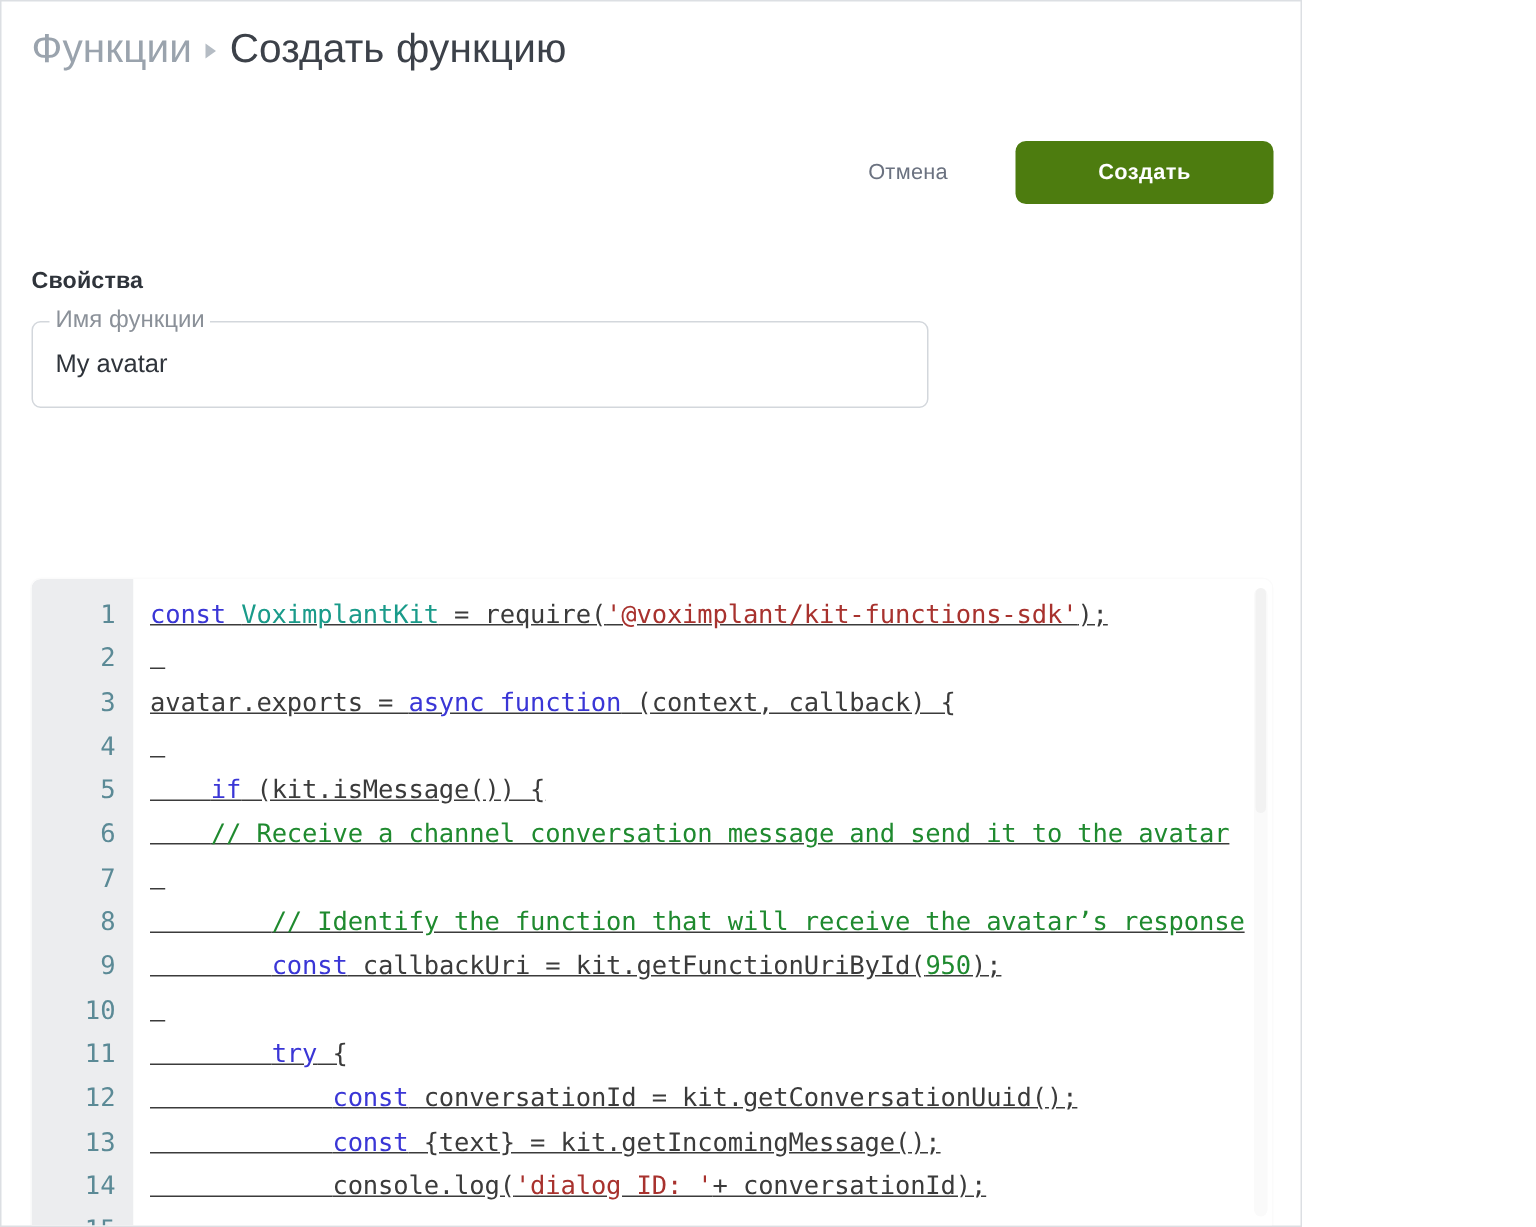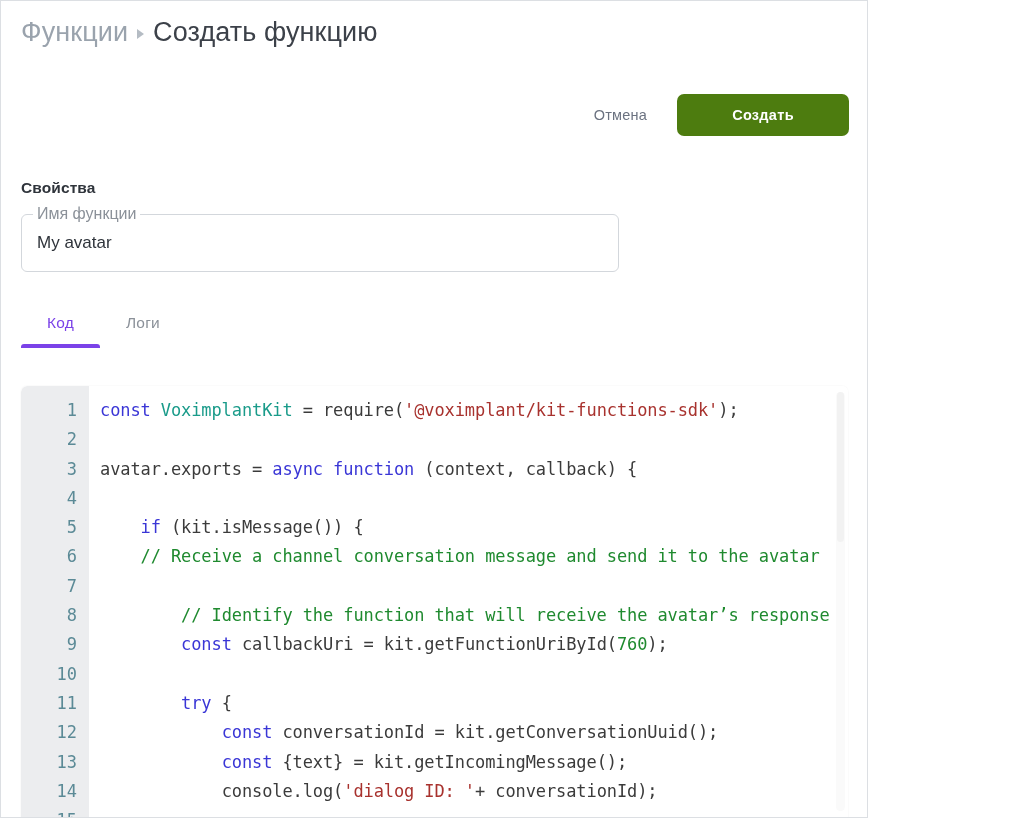--- a/index.html
+++ b/index.html
@@ -54,21 +54,21 @@
     letter-spacing: 0.1px;
   }
 
   
   .actions {
     position: absolute;
     right: 18px;
     top: 93px;
     display: flex;
     align-items: center;
-    gap: 22px;
+    gap: 37px;
   }
   .btn-cancel {
     background: none;
     border: none;
     font-family: inherit;
     font-size: 14.5px;
     color: #6b7280;
     cursor: pointer;
     padding: 6px 8px;
     letter-spacing: 0.2px;
@@ -210,20 +210,21 @@
     background: #ffffff;
   }
   .code-line {
     height: 29.3px;
     line-height: 29.3px;
     font-family: "DejaVu Sans Mono", monospace;
     font-size: 17px;
     color: #3b3b3b;
     white-space: pre;
     letter-spacing: -0.1px;
+    text-decoration: underline;
   }
   .tok-kw    { color: #3a36d6; }
   .tok-cls   { color: #1a9b8a; }
   .tok-str   { color: #a8322e; }
   .tok-com   { color: #1f8a2f; }
   .tok-num   { color: #1f8a2f; }
   .tok-plain { color: #3b3b3b; }
 
   .editor-scrollbar {
     position: absolute;
@@ -261,24 +262,20 @@
   </div>
 
   <div class="section-title">Свойства</div>
 
   <div class="field">
     <input class="field-input" type="text" value="My avatar" style="">
     <div class="field-outline"></div>
     <div class="field-notch">Имя функции</div>
   </div>
 
-  <div class="tabs">
-    <button class="tab active">Код</button>
-    <button class="tab">Логи</button>
-  </div>
 
   <div class="editor">
     <div class="gutter" id="gutter">
         <div class="gutter-line">1</div>
         <div class="gutter-line">2</div>
         <div class="gutter-line">3</div>
         <div class="gutter-line">4</div>
         <div class="gutter-line">5</div>
         <div class="gutter-line">6</div>
         <div class="gutter-line">7</div>
@@ -293,21 +290,21 @@
       </div>
     <div class="code-area" id="code-area">
         <div class="code-line"><span class="tok-kw">const </span><span class="tok-cls">VoximplantKit</span><span class="tok-plain"> = require(</span><span class="tok-str">'@voximplant/kit-functions-sdk'</span><span class="tok-plain">);</span></div>
         <div class="code-line">&nbsp;</div>
         <div class="code-line"><span class="tok-plain">avatar.exports = </span><span class="tok-kw">async function</span><span class="tok-plain"> (context, callback) {</span></div>
         <div class="code-line">&nbsp;</div>
         <div class="code-line"><span class="tok-plain">    </span><span class="tok-kw">if</span><span class="tok-plain"> (kit.isMessage()) {</span></div>
         <div class="code-line"><span class="tok-plain">    </span><span class="tok-com">// Receive a channel conversation message and send it to the avatar</span></div>
         <div class="code-line">&nbsp;</div>
         <div class="code-line"><span class="tok-plain">        </span><span class="tok-com">// Identify the function that will receive the avatar’s response</span></div>
-        <div class="code-line"><span class="tok-plain">        </span><span class="tok-kw">const</span><span class="tok-plain"> callbackUri = kit.getFunctionUriById(</span><span class="tok-num">760</span><span class="tok-plain">);</span></div>
+        <div class="code-line"><span class="tok-plain">        </span><span class="tok-kw">const</span><span class="tok-plain"> callbackUri = kit.getFunctionUriById(</span><span class="tok-num">950</span><span class="tok-plain">);</span></div>
         <div class="code-line">&nbsp;</div>
         <div class="code-line"><span class="tok-plain">        </span><span class="tok-kw">try</span><span class="tok-plain"> {</span></div>
         <div class="code-line"><span class="tok-plain">            </span><span class="tok-kw">const</span><span class="tok-plain"> conversationId = kit.getConversationUuid();</span></div>
         <div class="code-line"><span class="tok-plain">            </span><span class="tok-kw">const</span><span class="tok-plain"> {text} = kit.getIncomingMessage();</span></div>
         <div class="code-line"><span class="tok-plain">            </span><span class="tok-plain">console.log(</span><span class="tok-str">'dialog ID: '</span><span class="tok-plain">+ conversationId);</span></div>
       </div>
     <div class="editor-scrollbar">
       <div class="editor-scrollbar-thumb"></div>
     </div>
   </div>

